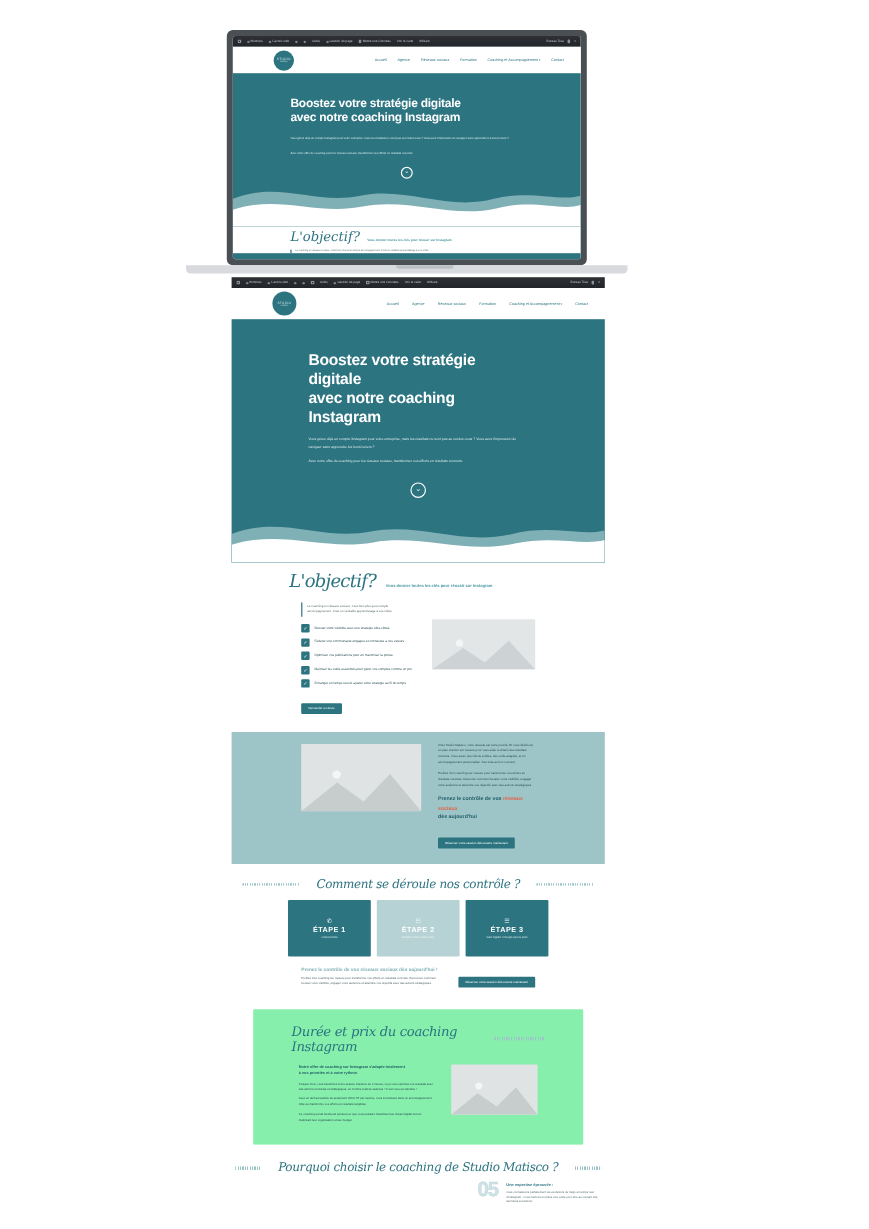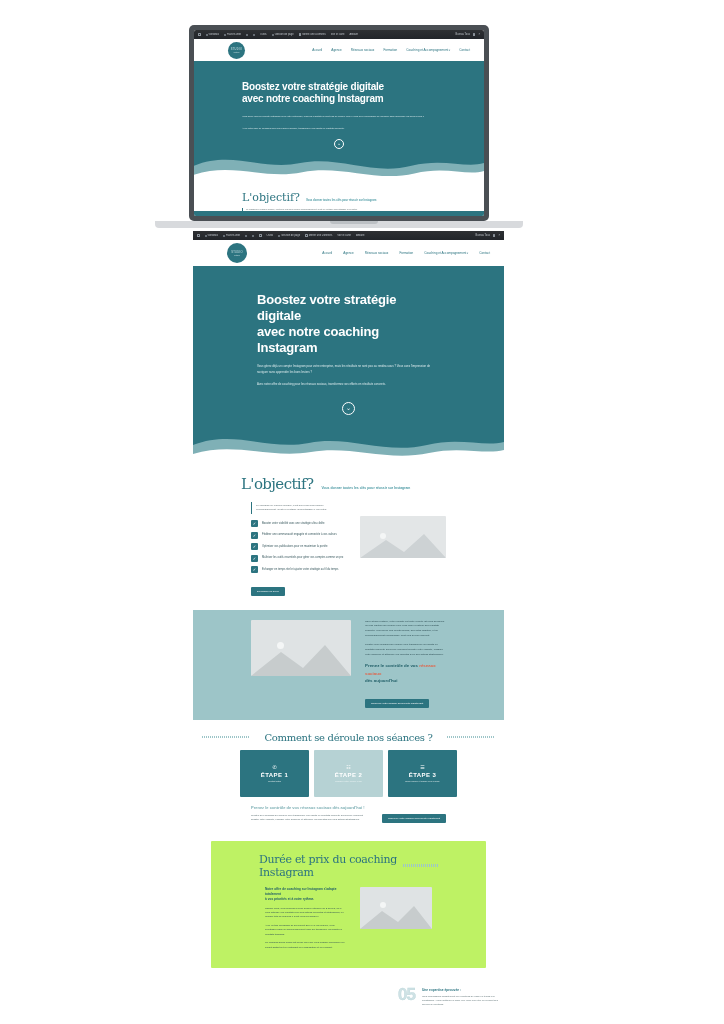--- a/index.html
+++ b/index.html
@@ -44,21 +44,21 @@
   .scroll-btn {
     width:13px;height:13px;border-radius:50%;border:1.1px solid #ffffff;
     margin:14px auto 0; display:flex;align-items:center;justify-content:center;
     color:#fff; font-size:6px; line-height:1;
   }
   .wave-wrap { position:relative; height:44px; margin-top:10px;}
   .wave-wrap svg { position:absolute; left:0; bottom:0; width:100%; height:44px; display:block;}
 
   
   .sec-white { background:#fff; padding:6px 0 14px;}
-  .script { font-family:"DejaVu Serif", serif; color:#2c7480; }
+  .script { font-family:"DejaVu Serif", serif; font-style:italic; color:#2c7480; }
   .objectif-head { display:flex; align-items:flex-end; gap:8px; padding:0 48px;}
   .objectif-head .script { font-size:15px; letter-spacing:-.6px;}
   .objectif-head .sub { font-size:3.4px; color:#4d9aa4; padding-bottom:3px; font-weight:600;}
 
   .obj-body { display:flex; gap:16px; padding:9px 58px 0; }
   .obj-left { flex:1; }
   .obj-note {
     border-left:1.2px solid #2c7480; padding:2px 0 2px 4px;
     font-size:2.5px; color:#5b6b6e; line-height:1.75; margin-bottom:6px;
   }
@@ -108,21 +108,21 @@
   .step .lbl{ font-size:6px; font-weight:700; color:#fff; letter-spacing:.4px;}
   .step .cap{ font-size:2.2px; color:#e0eced; }
   .step.light .cap{ color:#eef6f6; }
 
   .seances-foot { padding:8px 58px 0; }
   .seances-foot .ttl { font-size:4px; font-weight:700; color:#7fb0b5; margin-bottom:4px;}
   .sf-row { display:flex; gap:12px; align-items:flex-start;}
   .sf-row p { font-size:2.4px; line-height:1.8; color:#55696d; flex:1;}
 
   
-  .band-duree { background:#bef264; margin:12px 18px 0; padding:12px 16px 14px; border-radius:1px;}
+  .band-duree { background:#86efac; margin:12px 18px 0; padding:12px 0 14px; border-radius:1px;}
   .duree-head { display:flex; align-items:center; justify-content:space-between; padding:0 32px;}
   .duree-head .script{ font-size:11px; letter-spacing:-.3px;}
   .duree-body { display:flex; gap:14px; padding:8px 38px 0; align-items:flex-start;}
   .duree-txt { flex:1; }
   .duree-txt .lead { font-size:3.2px; font-weight:700; color:#1f5d66; line-height:1.55; margin-bottom:5px;}
   .duree-txt p { font-size:2.4px; line-height:1.85; color:#2c4d52; margin-bottom:4px;}
   .duree-img { width:72px;height:42px;background:#dfe3e4;position:relative;overflow:hidden;border-radius:1px;}
   .duree-img .dot{position:absolute;width:6px;height:6px;border-radius:50%;background:#f4f6f6;left:20px;top:15px;}
   .duree-img svg{position:absolute;left:0;bottom:0;width:100%;height:26px;}
 
@@ -366,21 +366,21 @@
             <span>dès aujourd'hui</span>
           </div>
           <button class="btn">Réservez votre session découverte maintenant</button>
         </div>
       </div>
     </div>
 
     <div class="sec-seances">
       <div class="head-deco">
         <span class="deco-line"></span>
-        <span class="script">Comment se déroule nos séances ?</span>
+        <span class="script">Comment se déroule nos contrôle ?</span>
         <span class="deco-line"></span>
       </div>
       <div class="steps">
         <div class="step dark">
           <span class="ico">✆</span>
           <span class="lbl">ÉTAPE 1</span>
           <span class="cap">Contact initial</span>
         </div>
         <div class="step light">
           <span class="ico">☷</span>
@@ -420,20 +420,25 @@
         <div class="duree-img">
           <span class="dot"></span>
           <svg viewBox="0 0 72 26" preserveAspectRatio="none">
             <path d="M0,26 L22,8 L38,19 L54,3 L72,26 Z" fill="#c7cccd"></path>
           </svg>
         </div>
       </div>
     </div>
 
     <div class="sec-pourquoi">
+      <div class="head-deco">
+        <span class="deco-line" style="width:22px;"></span>
+        <span class="script">Pourquoi choisir le coaching de Studio Matisco ?</span>
+        <span class="deco-line" style="width:22px;"></span>
+      </div>
       <div class="why-list">
         <div class="why-row">
           <span class="why-num">05</span>
           <span class="why-txt">
             <span class="t" style="display:block;">Une expertise éprouvée :</span>
             <span class="d" style="display:block;">nous connaissons parfaitement les évolutions de l'algo en temps réel d'Instagram : nous mettons en place une veille pour être au courant des dernières évolutions.</span>
           </span>
         </div>
 
       </div>

